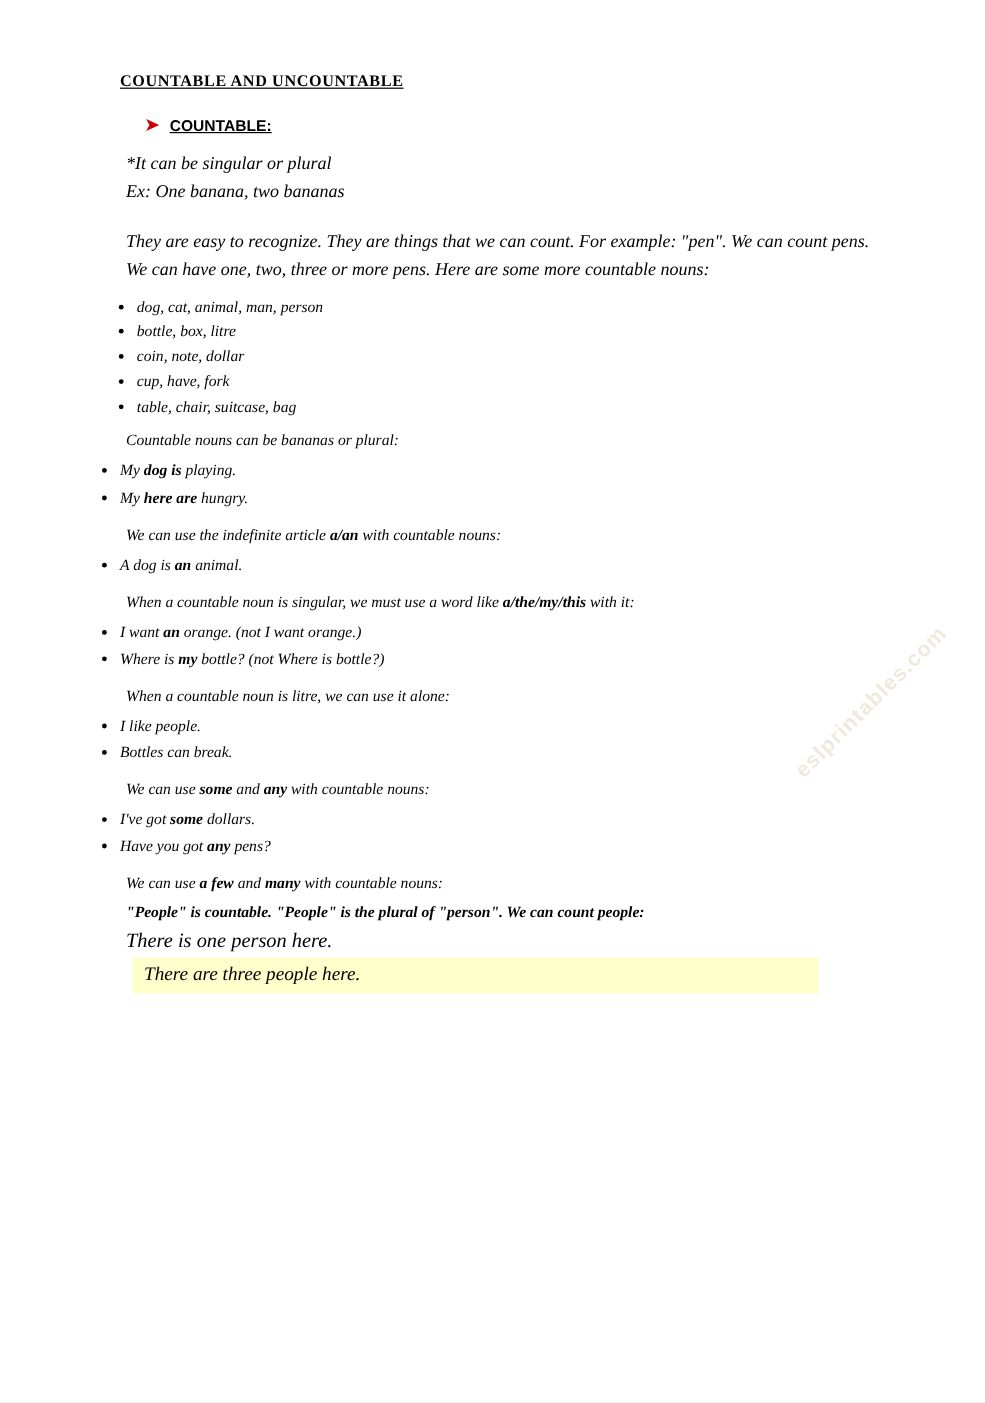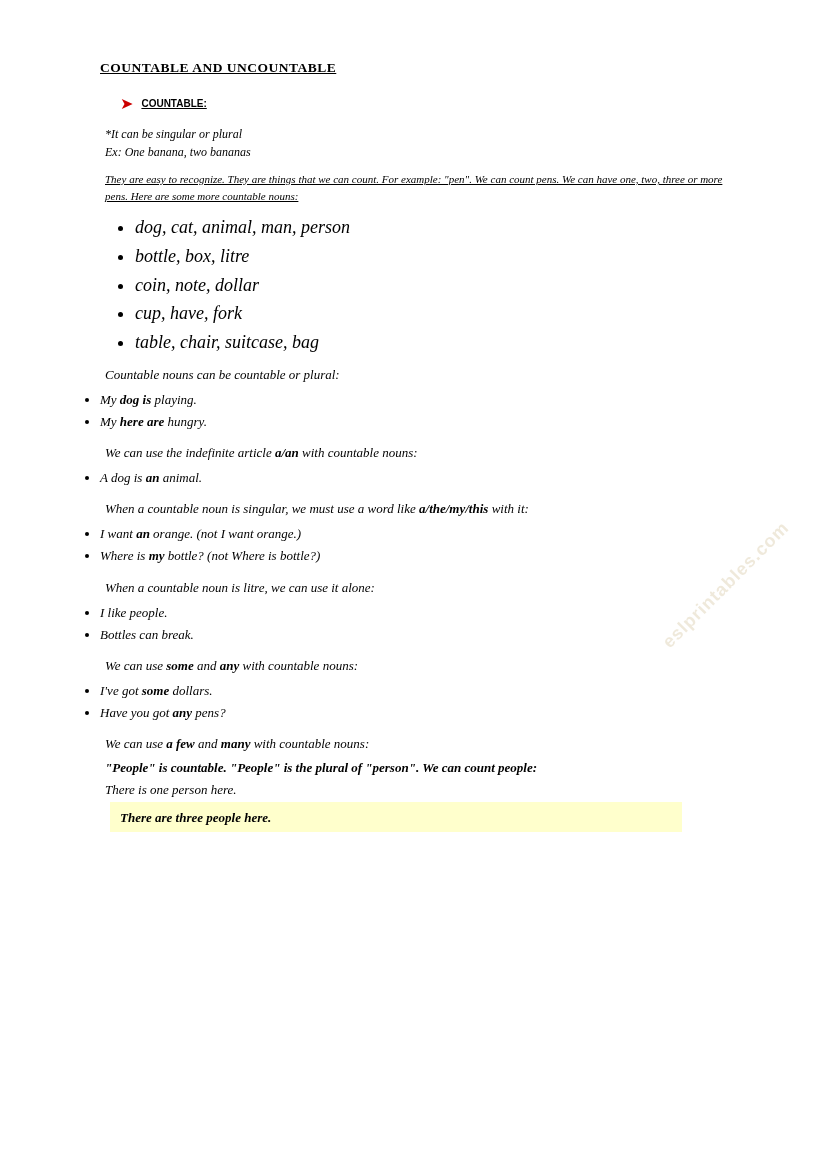--- a/index.html
+++ b/index.html
@@ -57,47 +57,46 @@
     }
 
     .arrow-icon {
       color: #cc0000;
       font-size: 16px;
       margin-right: 8px;
     }
 
     .section-title {
       font-family: Arial, sans-serif;
-      font-size: 10px;
+      font-size: 13px;
       font-weight: bold;
       text-decoration: underline;
     }
 
     .content-block {
-      font-size: 12px;
+      font-size: 15px;
       font-style: italic;
       line-height: 1.5;
-      margin-bottom: 10px;
+      margin-bottom: 20px;
       margin-left: 5px;
     }
 
     p.intro {
-      font-size: 11px;
+      font-size: 15px;
       font-style: italic;
       line-height: 1.55;
       margin-bottom: 8px;
       margin-left: 5px;
-      text-decoration: underline;
     }
 
     ul.noun-list {
       list-style: disc;
-      margin-left: 35px;
+      margin-left: 14px;
       margin-bottom: 10px;
-      font-size: 18px;
+      font-size: 13px;
       font-style: italic;
       line-height: 1.6;
     }
 
     .sub-section-title {
       font-size: 13px;
       font-style: italic;
       margin-bottom: 6px;
       margin-left: 5px;
     }
@@ -130,29 +129,29 @@
 
     .people-title {
       font-size: 13px;
       font-style: italic;
       font-weight: bold;
       margin-bottom: 4px;
       line-height: 1.55;
     }
 
     .people-subtitle {
-      font-size: 13px;
+      font-size: 17px;
       font-style: italic;
       margin-bottom: 2px;
     }
 
     .people-highlight {
-      font-size: 13px;
-      font-style: italic;
-      font-weight: bold;
+      font-size: 16px;
+      font-style: italic;
+      font-weight: normal;
       text-align: right;
     }
   </style>
 </head>
 <body>
 
 <div class="page">
 
   <div class="watermark">
     <div style="position:absolute; right:10px; top:50%; transform:translateY(-50%) rotate(-45deg); font-size:18px; color:rgba(180,155,90,0.22); font-family:Arial,sans-serif; font-weight:bold; white-space:nowrap; letter-spacing:1px;">
@@ -175,21 +174,21 @@
   <p class="intro">They are easy to recognize. They are things that we can count. For example: "pen". We can count pens. We can have one, two, three or more pens. Here are some more countable nouns:</p>
 
   <ul class="noun-list">
     <li>dog, cat, animal, man, person</li>
     <li>bottle, box, litre</li>
     <li>coin, note, dollar</li>
     <li>cup, have, fork</li>
     <li>table, chair, suitcase, bag</li>
   </ul>
 
-  <div class="sub-section-title">Countable nouns can be countable or plural:</div>
+  <div class="sub-section-title">Countable nouns can be bananas or plural:</div>
   <ul class="example-list">
     <li>
       My <span class="bold-italic">dog is</span> playing.
     </li>
     <li>
       My <span class="bold-italic">here are</span> hungry.
     </li>
   </ul>
 
   <div class="sub-section-title">

